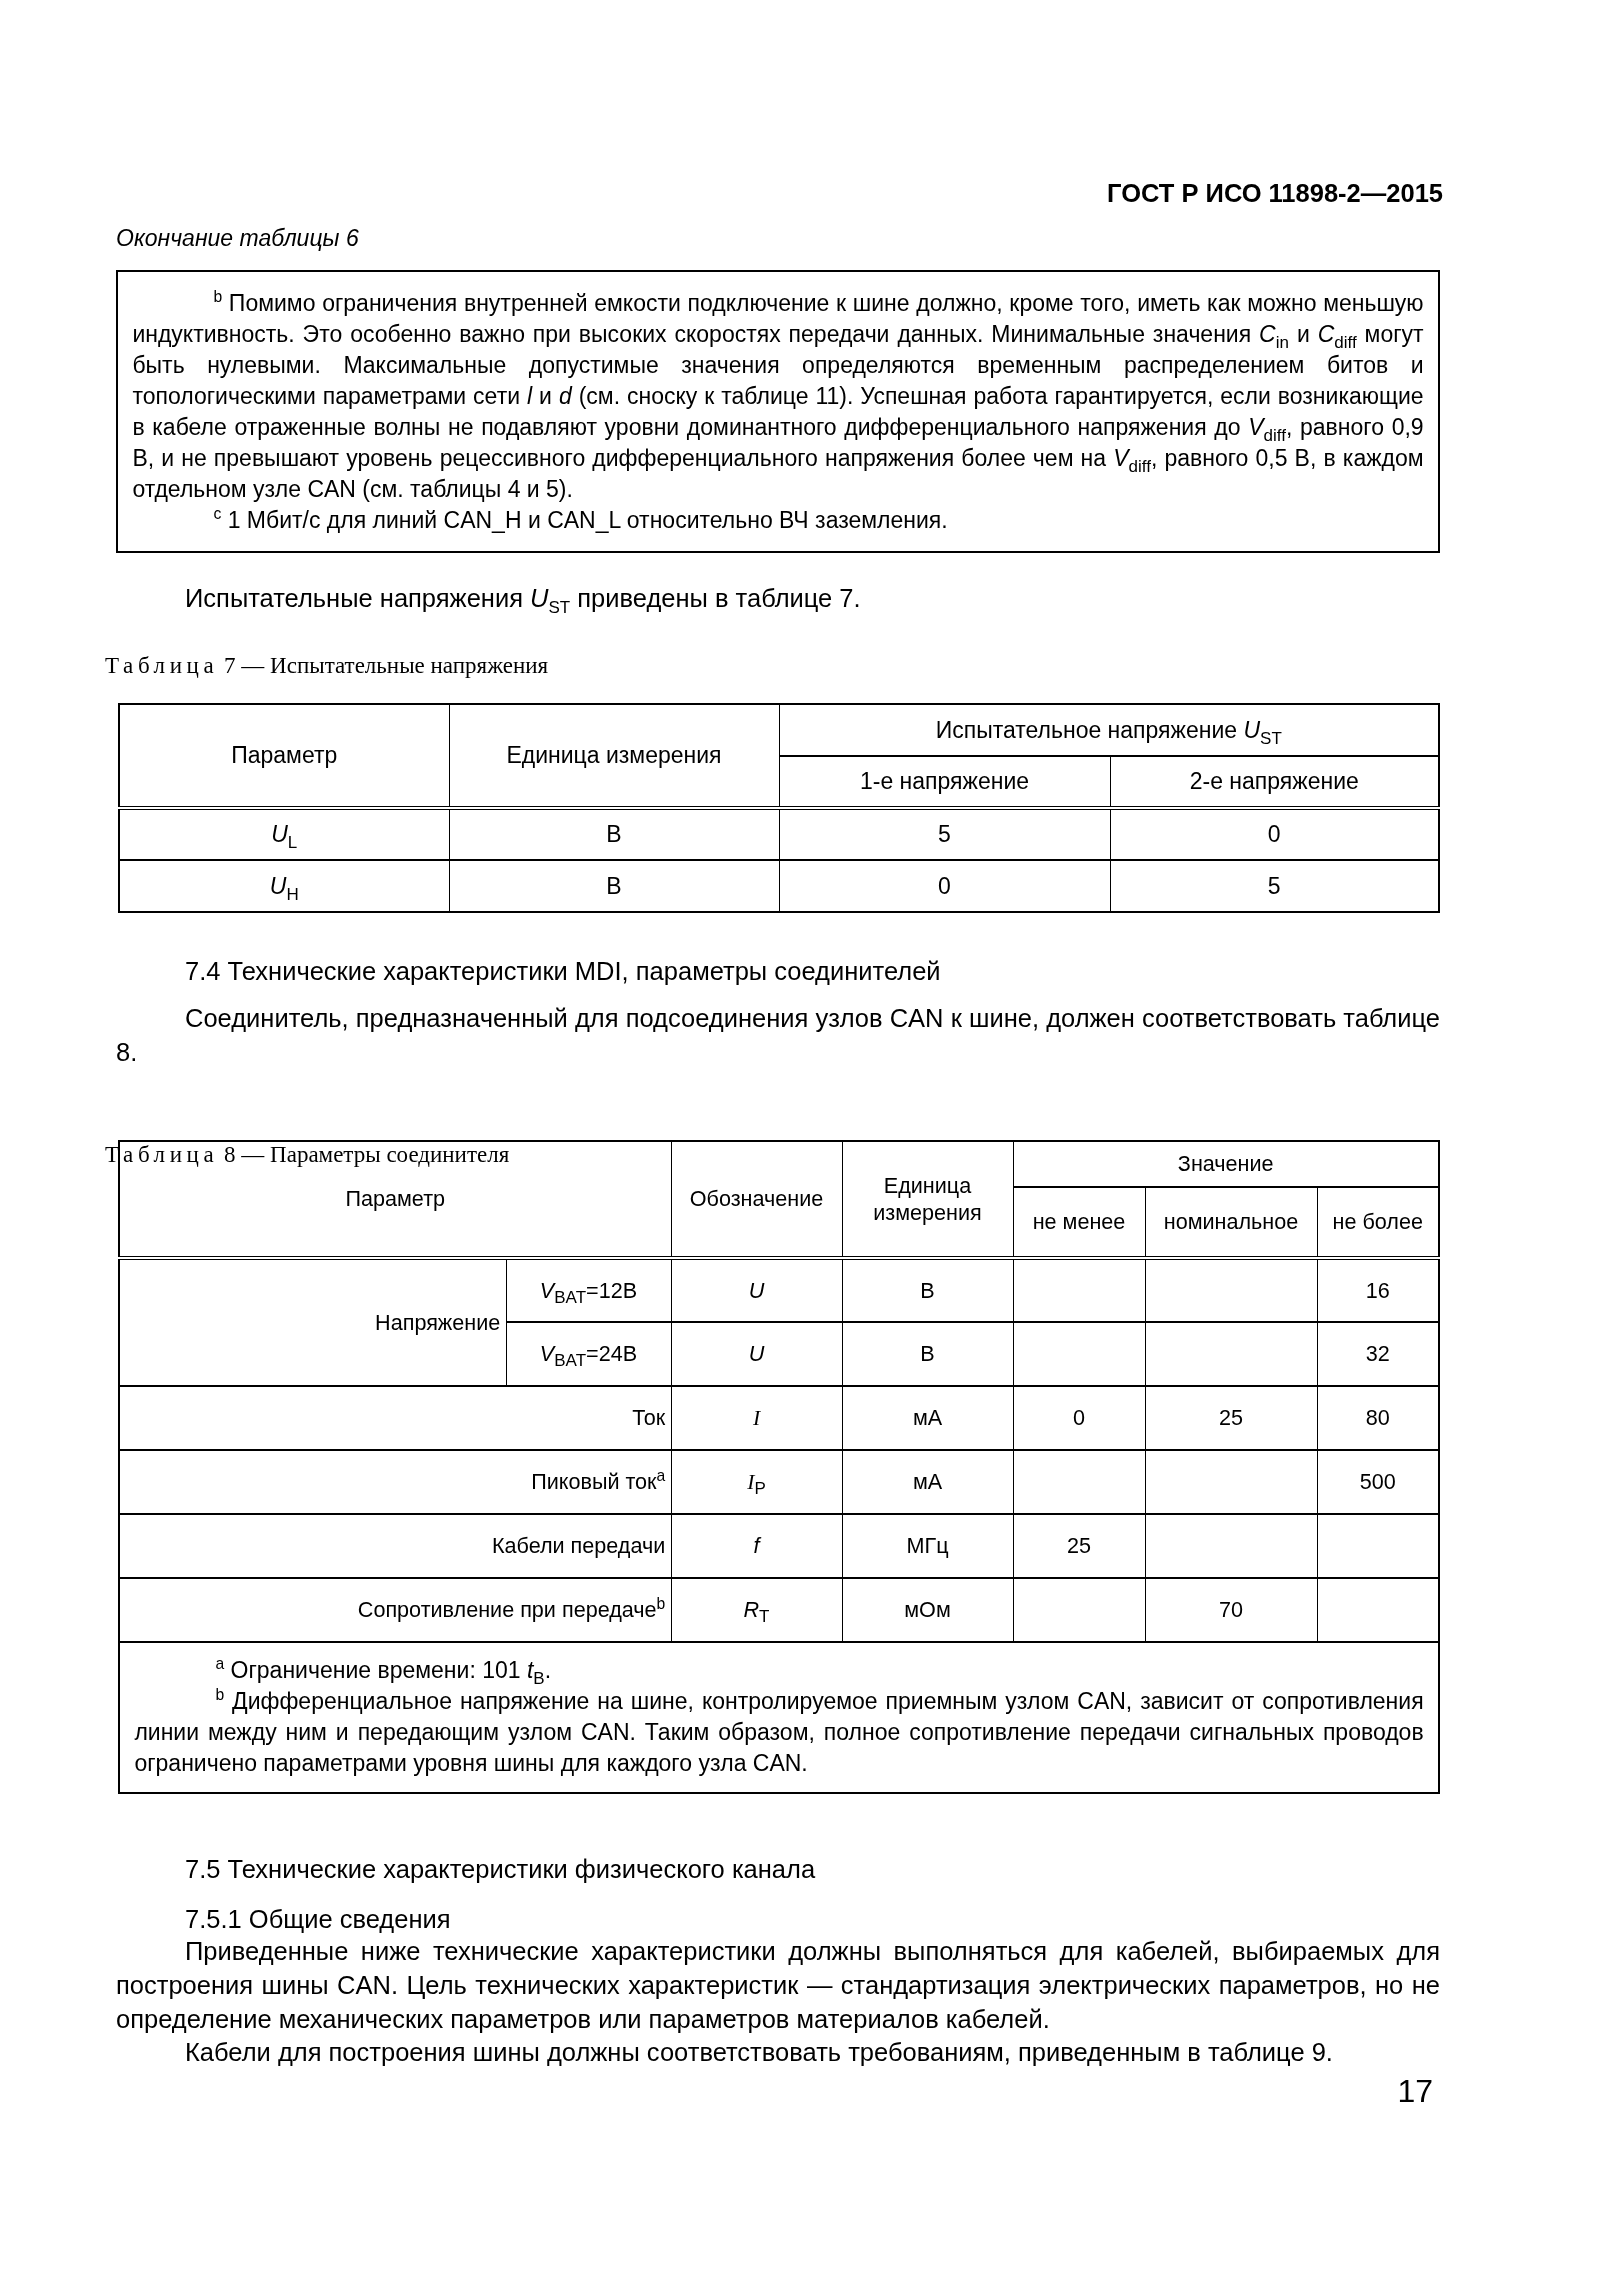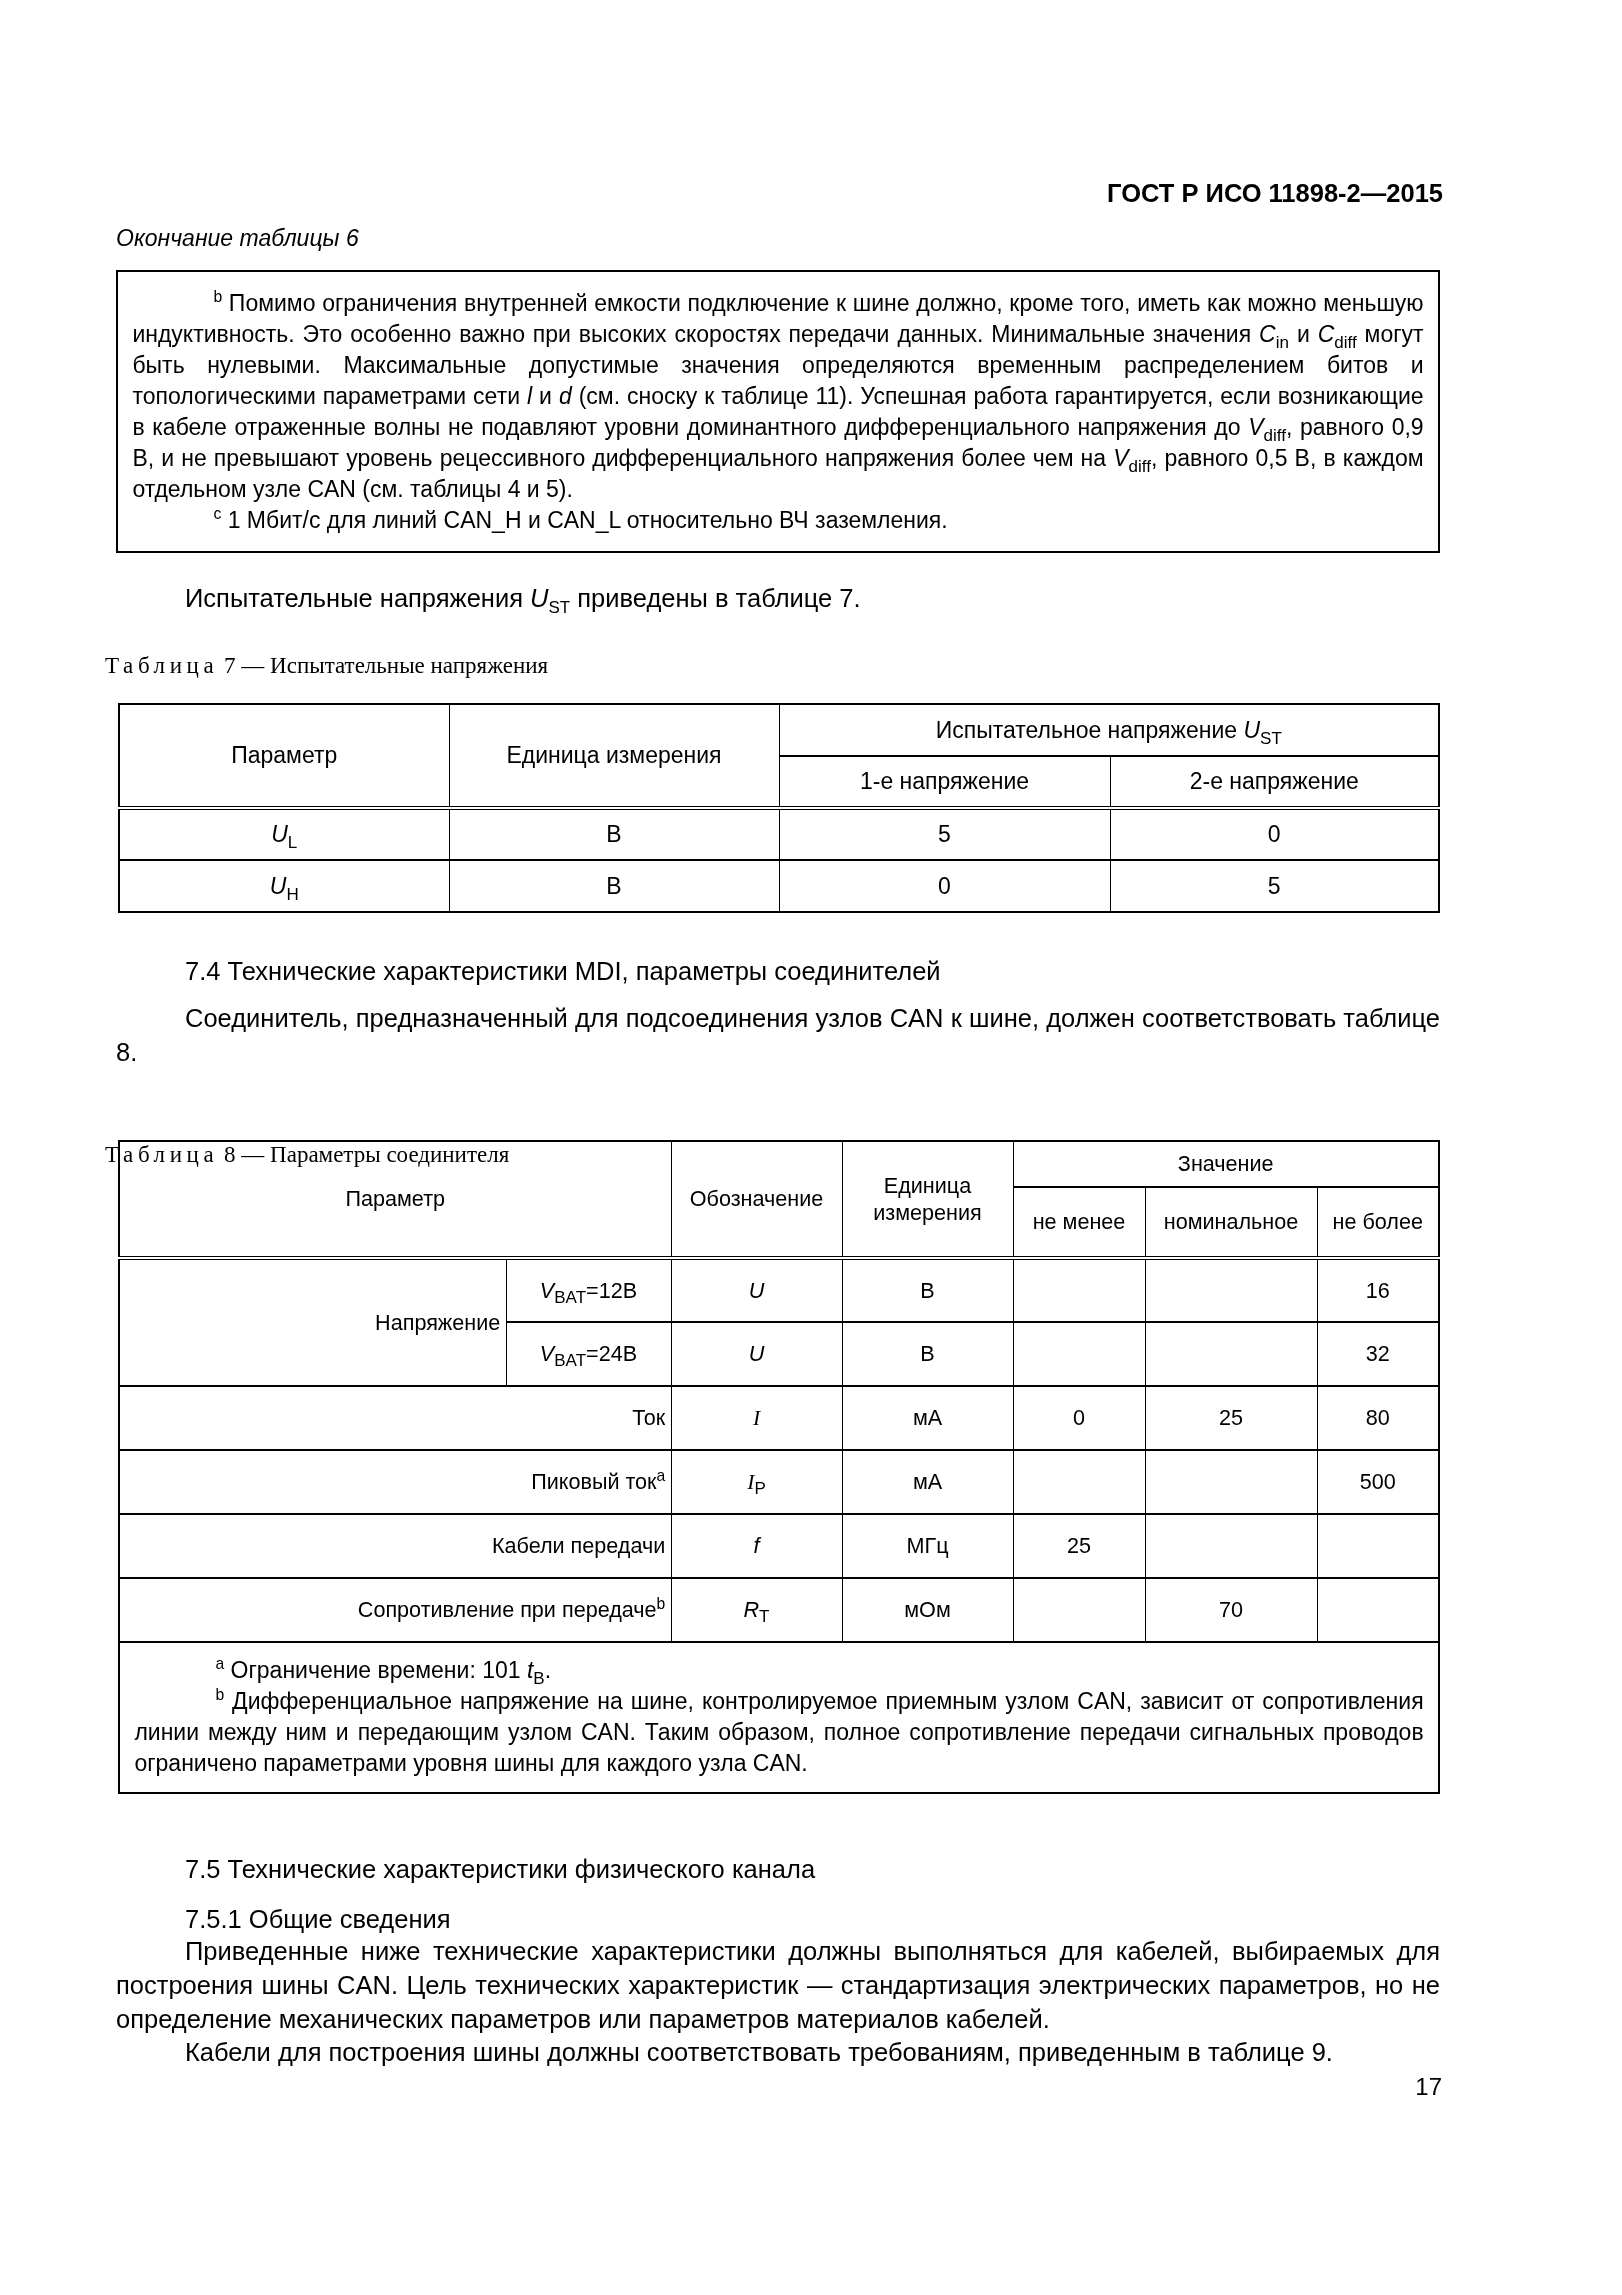--- a/index.html
+++ b/index.html
@@ -19,21 +19,21 @@
   .caption { left:105px; font-size:23px;font-family:Liberation Serif, serif; }
   .spaced { letter-spacing:4.6px; }
   table { border-collapse:collapse; position:absolute; left:118px; width:1322px; font-size:23px; }
   td, th { border:1.3px solid #000; text-align:center; font-weight:normal; padding:0 5.2px; }
   .t7 td, .t7 th { }
   .outer { border:2.6px solid #000; }
   .thick-b { border-bottom:2.6px solid #000; }
   .dbl-b { border-bottom:4.6px double #000; }
   .left { text-align:right; padding-left:15.7px; }
   .h2 { left:185px; font-size:25.5px; font-weight:normal; }
-  .pg { right:181px; font-size:24px; }
+  .pg { right:190px; font-size:32px; }
   .fn-cell { text-align:justify; padding:11.8px 14.4px 13px 14.4px; font-size:23px; line-height:31px; }
   .fn-cell p { margin:0; }
 </style>
 </head>
 <body>
 
 <div class="abs hdr">ГОСТ Р ИСО 11898-2—2015</div>
 <div class="abs cont">Окончание таблицы 6</div>
 
 <div class="abs note-box">

